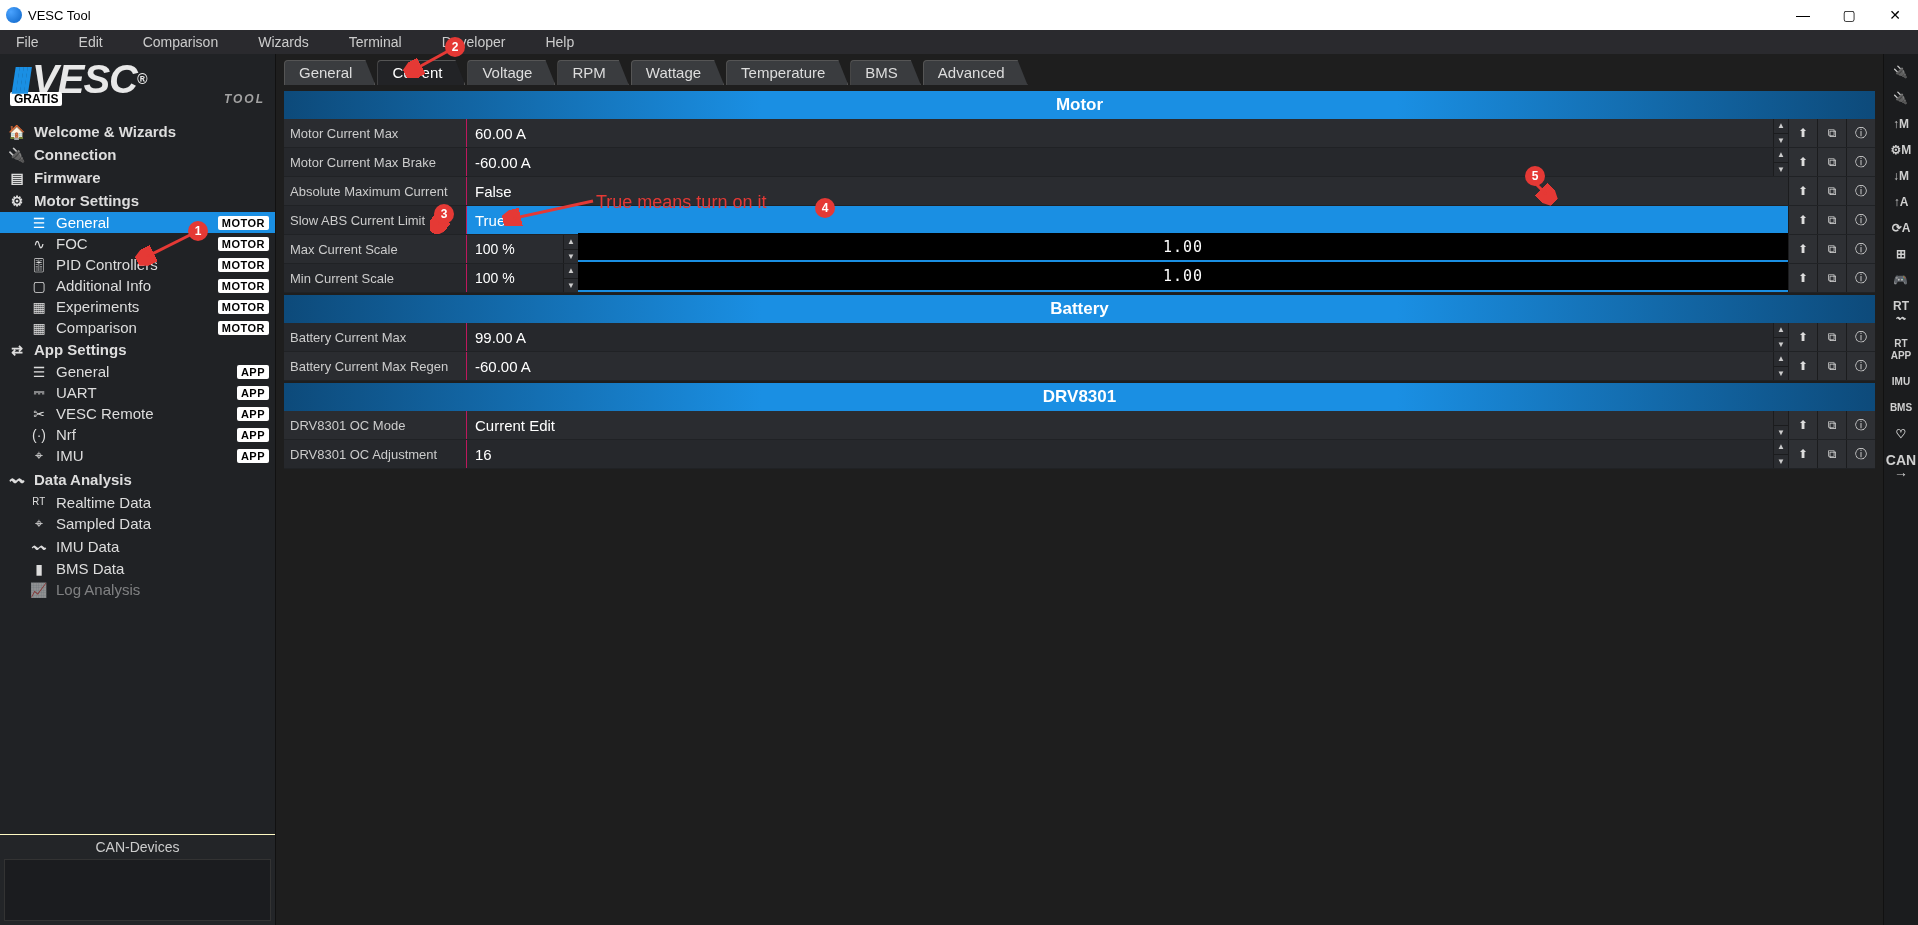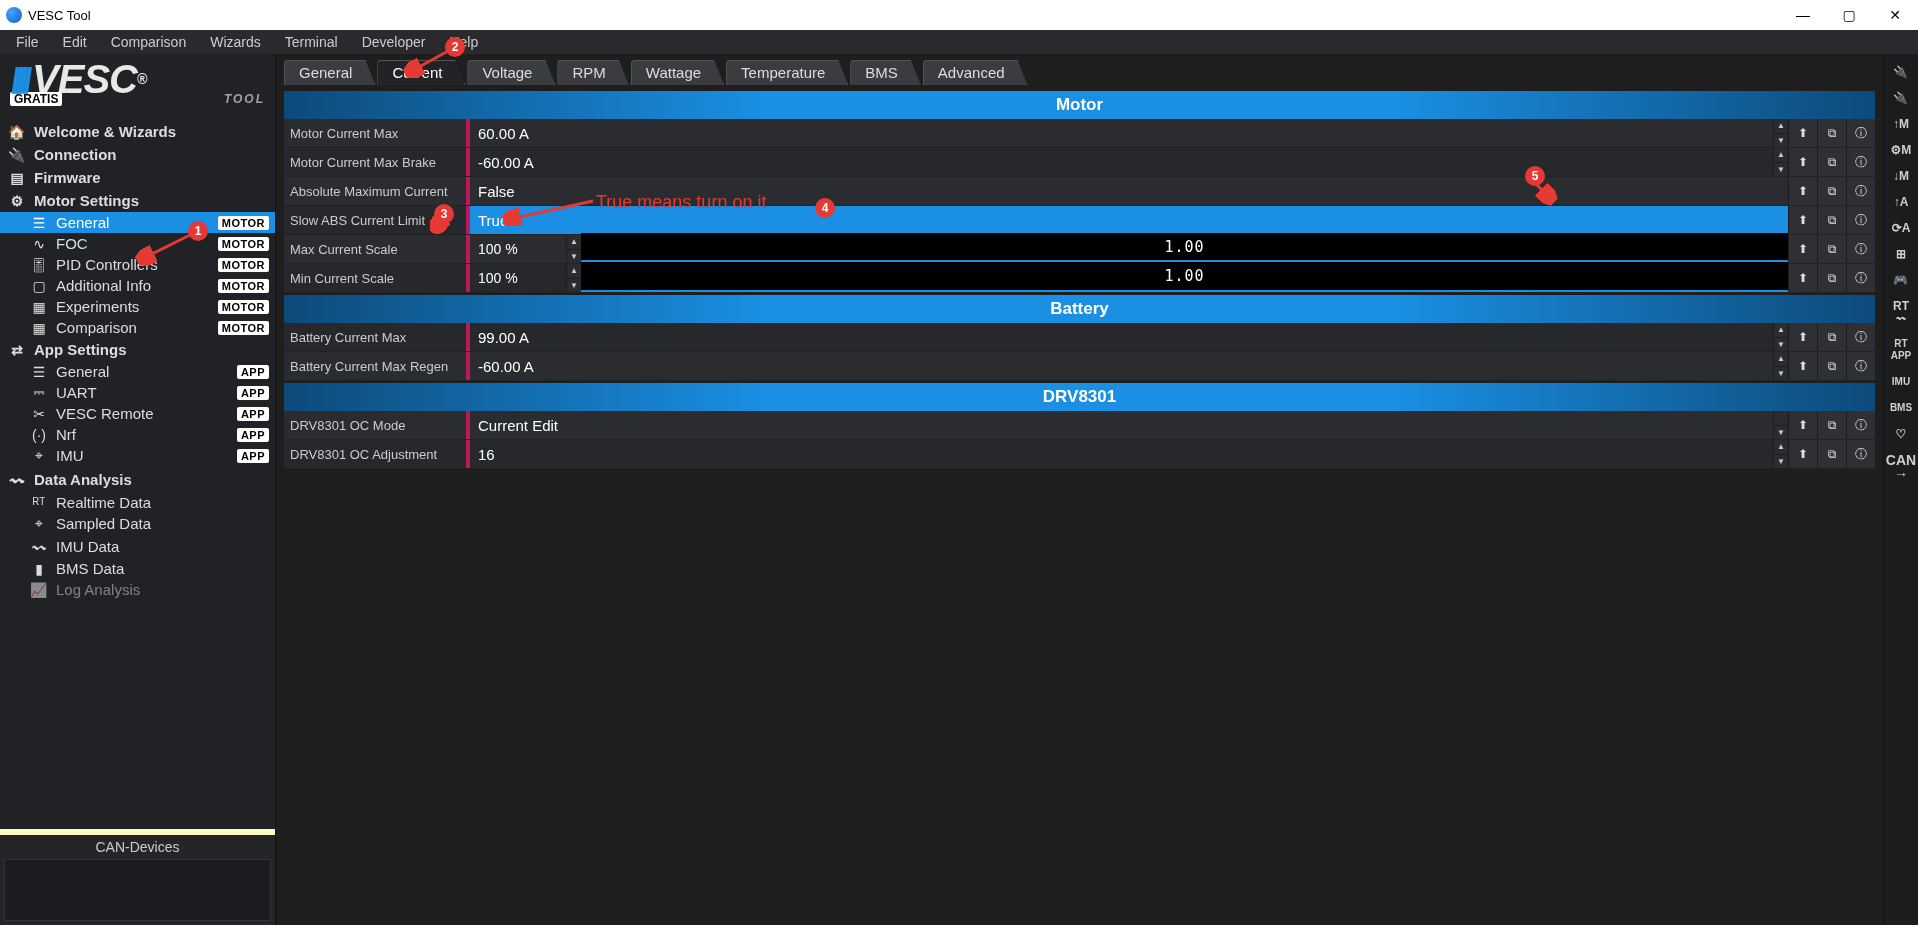--- a/index.html
+++ b/index.html
@@ -1,52 +1,52 @@
 <!DOCTYPE html>
 <html><head>
 <meta charset="utf-8">
 <style>
   html,body{margin:0;padding:0;background:#1e1e1e;color:#ddd;font-family:"Segoe UI",Arial,sans-serif;font-size:14px;overflow:hidden;}
   .titlebar{height:30px;background:#fff;color:#000;display:flex;align-items:center;justify-content:space-between;padding:0 0 0 6px;}
   .titlebar .left{display:flex;align-items:center;gap:6px;font-size:13px;}
   .titlebar .logo{width:16px;height:16px;border-radius:50%;background:radial-gradient(circle at 30% 30%,#4aa3ff,#0b63c6);}
   .titlebar .winbtns{display:flex;}
   .titlebar .winbtn{width:46px;height:30px;display:flex;align-items:center;justify-content:center;font-size:14px;}
-  .menubar{height:24px;background:#2a2a2e;display:flex;align-items:center;padding:0 6px;gap:4px;color:#ccc;font-size:14px;}
+  .menubar{height:24px;background:#2a2a2e;display:flex;align-items:center;padding:0 6px;gap:20px;color:#ccc;font-size:14px;}
   .menubar span{padding:2px 10px;}
   .app{display:flex;height:calc(100vh - 54px);}
   .sidebar{width:275px;background:#202225;display:flex;flex-direction:column;border-right:1px solid #111;}
   .brand{padding:8px 10px;}
   .brand .logoimg{font-family:Arial Black,Arial,sans-serif;font-style:italic;font-weight:900;color:#e8e8e8;font-size:40px;line-height:34px;letter-spacing:-1px;}
   .brand .stripes{display:inline-block;margin-right:6px;color:#1a8fe3;letter-spacing:-6px;font-size:36px;transform:skewX(-15deg)}
   .brand-sub{display:flex;justify-content:space-between;font-size:12px;font-style:italic;letter-spacing:2px;color:#bbb;margin-top:-6px;}
   .brand-sub .gratis{background:#ffffff;color:#000;padding:0 4px;border-radius:2px;font-weight:bold;font-style:normal;letter-spacing:0;}
   .brand-sub .tool{color:#a3a3a3;font-weight:bold;}
   .tree{flex:1;overflow-y:auto;font-size:15px;margin-top:6px;}
   .tree::-webkit-scrollbar{width:10px;background:#1a1a1a;}
   .tree::-webkit-scrollbar-thumb{background:#444;border-radius:4px;}
   .tree .cat{display:flex;align-items:center;gap:8px;padding:3px 8px;font-weight:bold;color:#ddd;}
   .tree .item{display:flex;align-items:center;justify-content:space-between;padding:2px 6px 2px 30px;}
   .tree .item .il{display:flex;align-items:center;gap:8px;}
   .tree .item.active{background:#1a8fe3;color:#fff;}
   .badge{background:#fff;color:#000;font-size:11px;font-weight:bold;padding:1px 4px;border-radius:2px;letter-spacing:0.5px;}
   .ic{width:18px;display:inline-flex;justify-content:center;align-items:center;font-size:14px;}
-  .candev{padding:4px;text-align:center;color:#ccc;font-size:14px;border-top:6px solid #fef9c3;background:#232528;}
+  .candev{padding:4px;text-align:center;color:#ccc;font-size:14px;border-top:1px solid #fef9c3;background:#232528;}
   .candev .box{height:60px;border:1px solid #333;margin-top:4px;background:#1b1c1f;}
   .main{flex:1;display:flex;}
   .content{flex:1;padding:6px 8px 0 8px;overflow:auto;}
   .rightbar{width:34px;background:#1b1c1e;border-left:1px solid #111;display:flex;flex-direction:column;align-items:center;padding-top:12px;gap:14px;color:#cfcfcf;font-size:12px;font-weight:bold;}
   .rightbar .rb{display:flex;flex-direction:column;align-items:center;gap:0;width:24px;text-align:center;line-height:12px;}
   .tabs{display:flex;gap:2px;margin-bottom:6px;}
   .tab{padding:3px 14px 4px 14px;background:#3a3c3f;color:#ddd;border-radius:4px 4px 0 0;position:relative;font-size:15px;border:1px solid #555;border-bottom:none;clip-path:polygon(0 0,calc(100% - 10px) 0,100% 100%,0 100%);padding-right:22px;}
   .tab.active{background:#222326;color:#fff;}
   .section-hdr{background:linear-gradient(90deg,#0d4a7a,#1a8fe3 30%,#1a8fe3 70%,#0d4a7a);color:#fff;font-weight:bold;text-align:center;padding:4px 0;font-size:17px;margin-top:2px;}
   .row{display:flex;align-items:stretch;background:#2a2c30;border-bottom:1px solid #202225;height:28px;}
   .row:nth-child(even){background:#26282c;}
-  .row .label{width:170px;padding:12px 6px;color:#ccc;font-size:13px;border-right:4px solid #be185d;display:flex;align-items:center;}
+  .row .label{width:170px;padding:12px 6px;color:#ccc;font-size:13px;border-right:1px solid #be185d;display:flex;align-items:center;}
   .row .val{flex:1;display:flex;align-items:center;padding:4px 8px;color:#fff;font-size:15px;}
   .row .spin{width:14px;display:flex;flex-direction:column;border-left:1px solid #1b1c1e;}
   .row .spin div{flex:1;display:flex;align-items:center;justify-content:center;font-size:8px;color:#ccc;background:#2a2c30;}
   .row .spin div:first-child{border-bottom:1px solid #1b1c1e;}
   .row .actbtn{width:28px;display:flex;align-items:center;justify-content:center;border-left:1px solid #1b1c1e;color:#ddd;font-size:12px;background:#2e3034;}
   
   .dropdown{position:relative;}
   .dropdown .opt{background:#2a2c30;height:28px;display:flex;align-items:center;padding:0 8px;color:#fff;font-size:15px;}
   .dropdown .opt.sel{background:#1a8fe3;}
   .slider-cell{flex:1;display:flex;align-items:flex-end;padding:0;}

